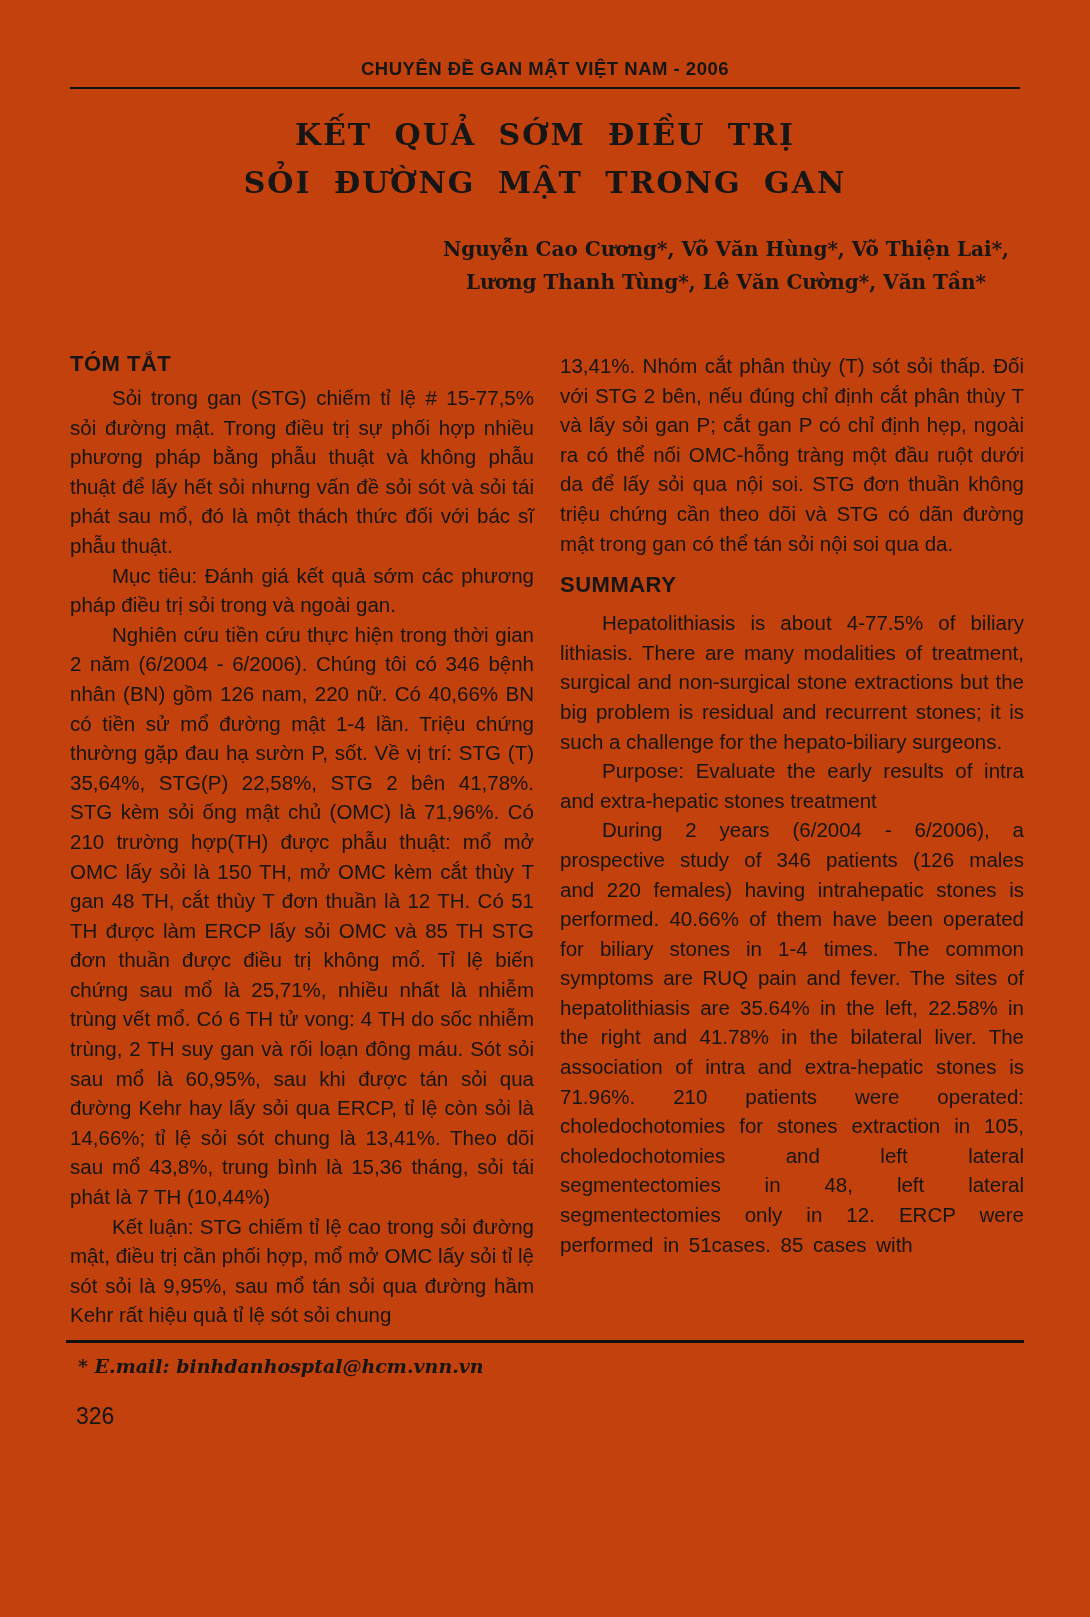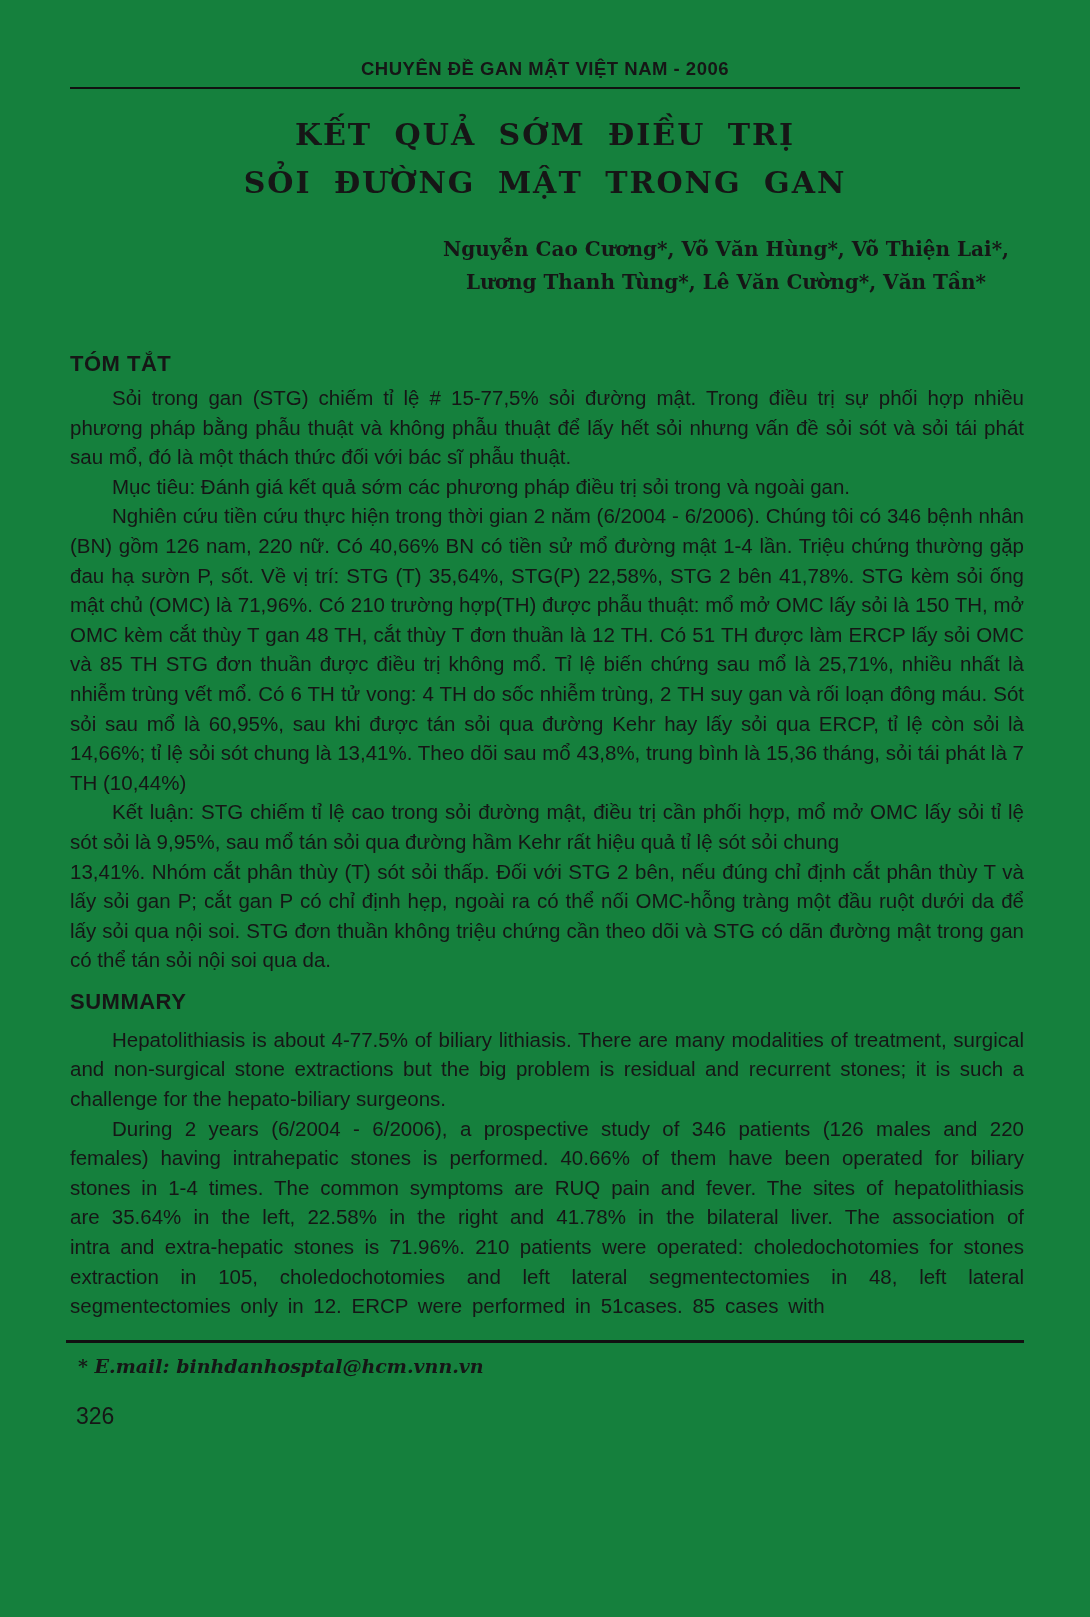--- a/index.html
+++ b/index.html
@@ -1,21 +1,21 @@
 <!DOCTYPE html>
 <html><head>
 <meta charset="utf-8">
 <style>
   html, body { margin: 0; padding: 0; background: #e8e8e6; }
   .page {
     position: relative;
     width: 1090px;
     height: 1617px;
     margin: 0 auto;
-    background: #15803d;
+    background: #c2410c;
     color: #161616;
     font-family: "Liberation Sans", sans-serif;
     overflow: hidden;
     box-sizing: border-box;
   }
   .running-head {
     padding-top: 58px;
     text-align: center;
     font-weight: bold;
     font-size: 18.5px;
@@ -40,22 +40,22 @@
     margin: 26px 0 0 430px;
     width: 592px;
     text-align: center;
     font-family: "DejaVu Serif", serif;
     font-weight: bold;
     font-size: 20px;
     line-height: 33px;
   }
   .columns {
     display: flex;
+    gap: 26px;
     margin: 52px 66px 0 70px;
-    flex-direction: column;
   }
   .col { flex: 1 1 0; min-width: 0; }
   .section-heading {
     font-weight: bold;
     font-size: 22px;
     margin: 0 0 6px 0;
     letter-spacing: 0.5px;
   }
   .col p {
     margin: 0;
@@ -116,20 +116,21 @@
       <p>Sỏi trong gan (STG) chiếm tỉ lệ # 15-77,5% sỏi đường mật. Trong điều trị sự phối hợp nhiều phương pháp bằng phẫu thuật và không phẫu thuật để lấy hết sỏi nhưng vấn đề sỏi sót và sỏi tái phát sau mổ, đó là một thách thức đối với bác sĩ phẫu thuật.</p>
       <p>Mục tiêu: Đánh giá kết quả sớm các phương pháp điều trị sỏi trong và ngoài gan.</p>
       <p>Nghiên cứu tiền cứu thực hiện trong thời gian 2 năm (6/2004 - 6/2006). Chúng tôi có 346 bệnh nhân (BN) gồm 126 nam, 220 nữ. Có 40,66% BN có tiền sử mổ đường mật 1-4 lần. Triệu chứng thường gặp đau hạ sườn P, sốt. Về vị trí: STG (T) 35,64%, STG(P) 22,58%, STG 2 bên 41,78%. STG kèm sỏi ống mật chủ (OMC) là 71,96%. Có 210 trường hợp(TH) được phẫu thuật: mổ mở OMC lấy sỏi là 150 TH, mở OMC kèm cắt thùy T gan 48 TH, cắt thùy T đơn thuần là 12 TH. Có 51 TH được làm ERCP lấy sỏi OMC và 85 TH STG đơn thuần được điều trị không mổ. Tỉ lệ biến chứng sau mổ là 25,71%, nhiều nhất là nhiễm trùng vết mổ. Có 6 TH tử vong: 4 TH do sốc nhiễm trùng, 2 TH suy gan và rối loạn đông máu. Sót sỏi sau mổ là 60,95%, sau khi được tán sỏi qua đường Kehr hay lấy sỏi qua ERCP, tỉ lệ còn sỏi là 14,66%; tỉ lệ sỏi sót chung là 13,41%. Theo dõi sau mổ 43,8%, trung bình là 15,36 tháng, sỏi tái phát là 7 TH (10,44%)</p>
       <p>Kết luận: STG chiếm tỉ lệ cao trong sỏi đường mật, điều trị cần phối hợp, mổ mở OMC lấy sỏi tỉ lệ sót sỏi là 9,95%, sau mổ tán sỏi qua đường hầm Kehr rất hiệu quả tỉ lệ sót sỏi chung</p>
     </div>
 
     <div class="col">
       <p class="no-indent">13,41%. Nhóm cắt phân thùy (T) sót sỏi thấp. Đối với STG 2 bên, nếu đúng chỉ định cắt phân thùy T và lấy sỏi gan P; cắt gan P có chỉ định hẹp, ngoài ra có thể nối OMC-hỗng tràng một đầu ruột dưới da để lấy sỏi qua nội soi. STG đơn thuần không triệu chứng cần theo dõi và STG có dãn đường mật trong gan có thể tán sỏi nội soi qua da.</p>
       <div class="section-heading summary-heading">SUMMARY</div>
       <p>Hepatolithiasis is about 4-77.5% of biliary lithiasis. There are many modalities of treatment, surgical and non-surgical stone extractions but the big problem is residual and recurrent stones; it is such a challenge for the hepato-biliary surgeons.</p>
+      <p>Purpose: Evaluate the early results of intra and extra-hepatic stones treatment</p>
       <p class="loose">During 2 years (6/2004 - 6/2006), a prospective study of 346 patients (126 males and 220 females) having intrahepatic stones is performed. 40.66% of them have been operated for biliary stones in 1-4 times. The common symptoms are RUQ pain and fever. The sites of hepatolithiasis are 35.64% in the left, 22.58% in the right and 41.78% in the bilateral liver. The association of intra and extra-hepatic stones is 71.96%. 210 patients were operated: choledochotomies for stones extraction in 105, choledochotomies and left lateral segmentectomies in 48, left lateral segmentectomies only in 12. ERCP were performed in 51cases. 85 cases with</p>
     </div>
 
   </div>
 
   <div class="footnote-block">
     <div class="foot-rule"></div>
     <div class="email-note">* E.mail: binhdanhosptal@hcm.vnn.vn</div>
     <div class="page-number">326</div>
   </div>

